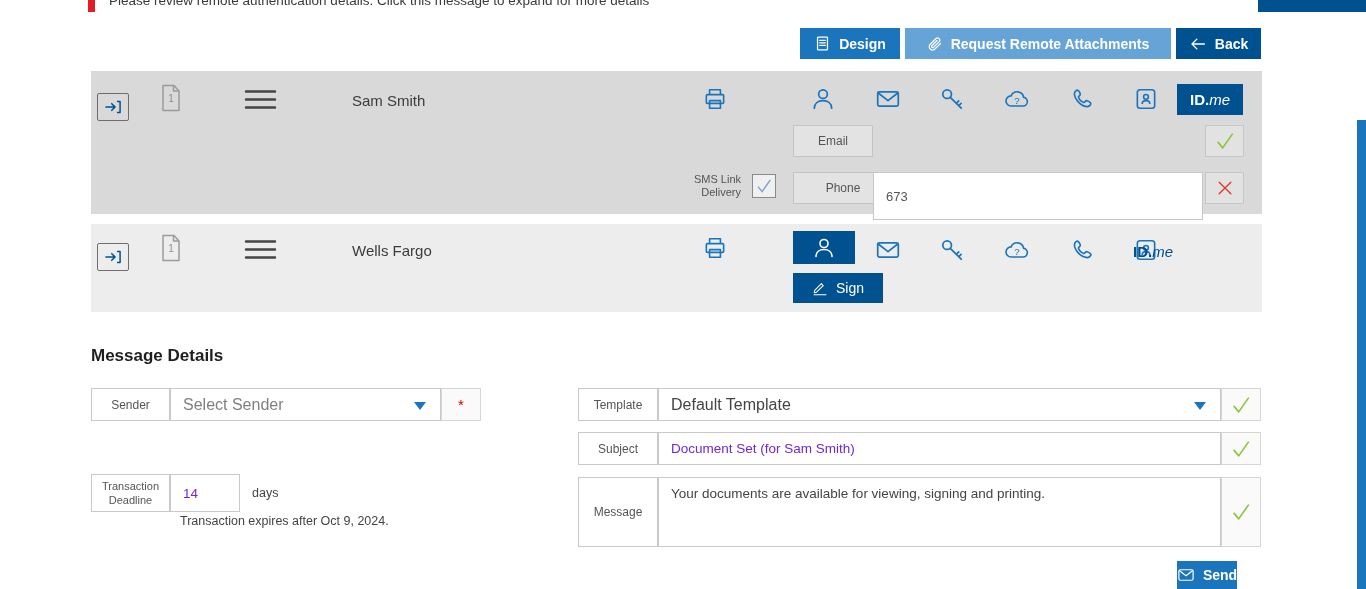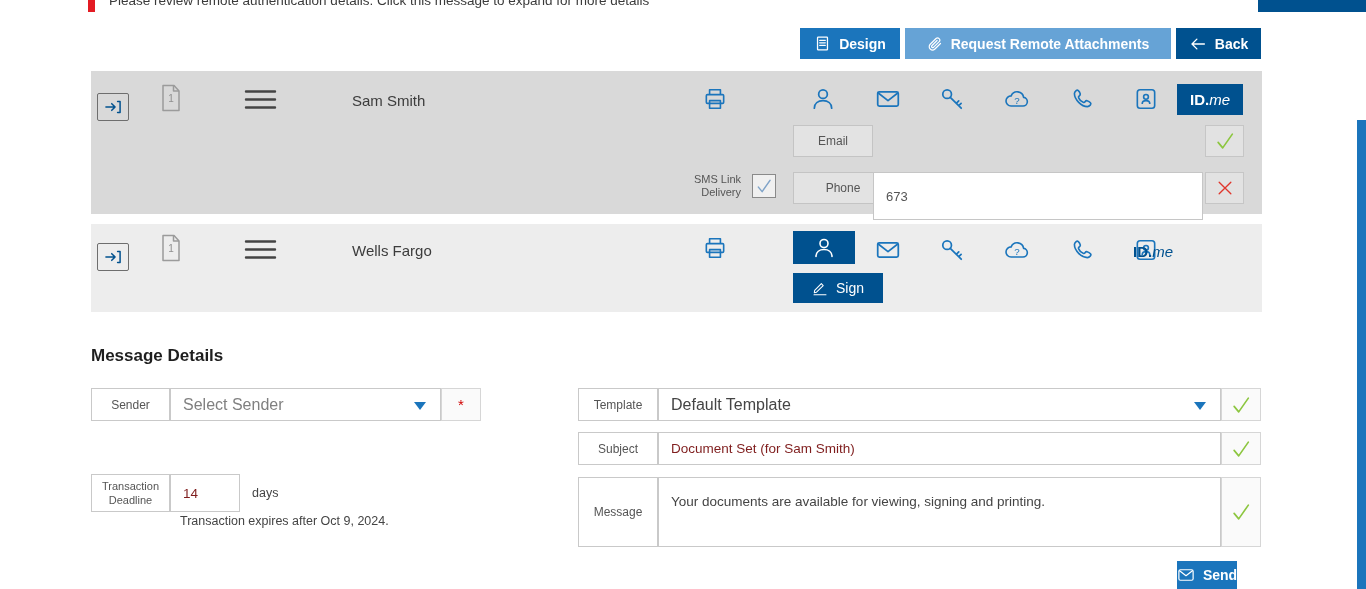--- a/index.html
+++ b/index.html
@@ -38,29 +38,29 @@
 
   .row-label { background:#E3E3E3; border:1px solid #C4C4C4; display:flex; align-items:center; justify-content:center; font-size:12px; color:#555; }
   .row-input { border:1px solid #C6C6C6; background:#fff; font-size:13px; color:#555; padding:0 12px; font-family:"Liberation Sans",sans-serif; outline:none; }
   .status-cell { border:1px solid #C6C6C6; display:flex; align-items:center; justify-content:center; background:rgba(255,255,255,0.25); }
   .sms-label { font-size:11px; color:#555; text-align:right; line-height:13px; }
   .sms-check { width:24px; height:24px; background:#F0F0F0; border:1px solid #8A8A8A; display:flex; align-items:center; justify-content:center; cursor:pointer; }
 
   
   .section-heading { font-size:17px; font-weight:bold; color:#1E1E1E; }
   .f-label { background:#fff; border:1px solid #C9C9C9; display:flex; align-items:center; justify-content:center; font-size:12px; color:#555; text-align:center; line-height:14px; padding:2px; }
-  .f-input { border:1px solid #C9C9C9; background:#fff; font-size:13.5px; color:#7f1d1d; padding:0 12px; font-family:"Liberation Sans",sans-serif; outline:none; }
+  .f-input { border:1px solid #C9C9C9; background:#fff; font-size:13.5px; color:#6d28d9; padding:0 12px; font-family:"Liberation Sans",sans-serif; outline:none; }
   .dropdown { border:1px solid #C9C9C9; background:#fff; display:flex; align-items:center; padding:0 12px; font-size:16px; cursor:pointer; }
   .dd-placeholder { color:#808080; }
   .dd-value { color:#444; }
   .caret { position:absolute; right:14px; top:13px; width:0; height:0; border-left:6px solid transparent; border-right:6px solid transparent; border-top:8px solid #1B75BC; }
   .valid-cell { border:1px solid #D6D6D6; background:#FAFAFA; display:flex; align-items:center; justify-content:center; }
   .req-cell { border:1px solid #D6D6D6; background:#FAFAFA; display:flex; align-items:center; justify-content:center; color:#D00000; font-size:15px; }
   .note { font-size:12.5px; color:#444; }
-  .msg-area { border:1px solid #C9C9C9; background:#fff; font-size:13.5px; color:#444; padding:16px 12px; font-family:"Liberation Sans",sans-serif; resize:none; outline:none; }
+  .msg-area { border:1px solid #C9C9C9; background:#fff; font-size:13.5px; color:#444; padding:8px 12px; font-family:"Liberation Sans",sans-serif; resize:none; outline:none; }
   .btn-send { left:1177px; top:561px; width:60px; height:28px; background:#1B75BC; }
   .edge-bar { left:1357px; top:120px; width:9px; height:469px; background:#1B75BC; }
 
   svg { display:block; }
 </style>
 </head>
 <body>
 
 <div class="stage">
 

